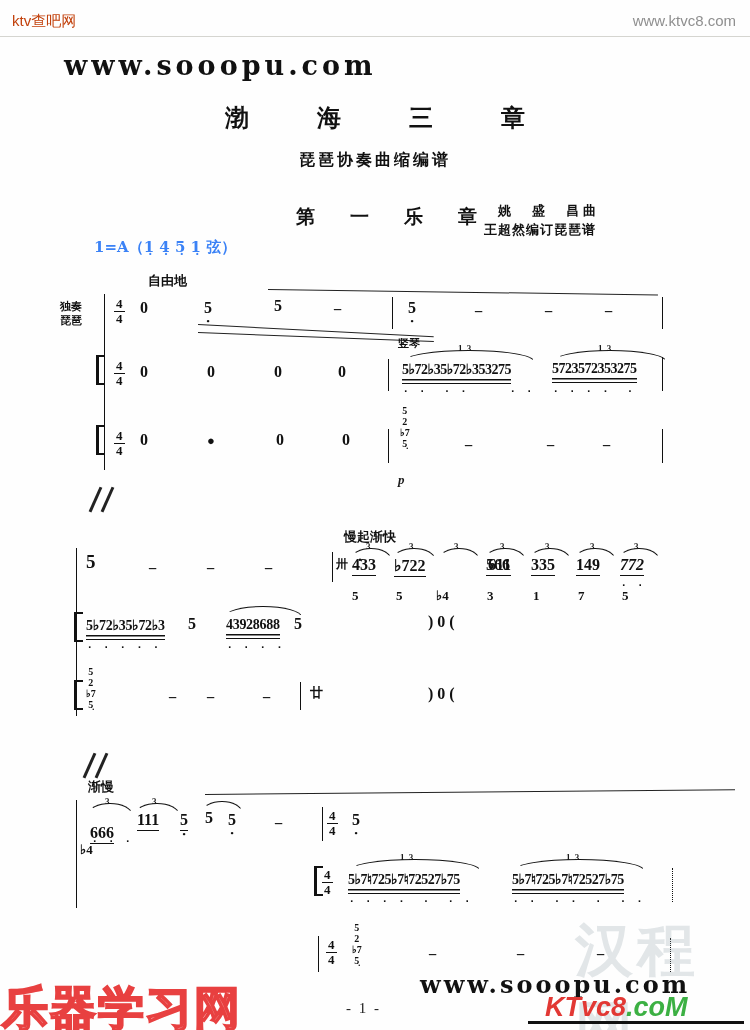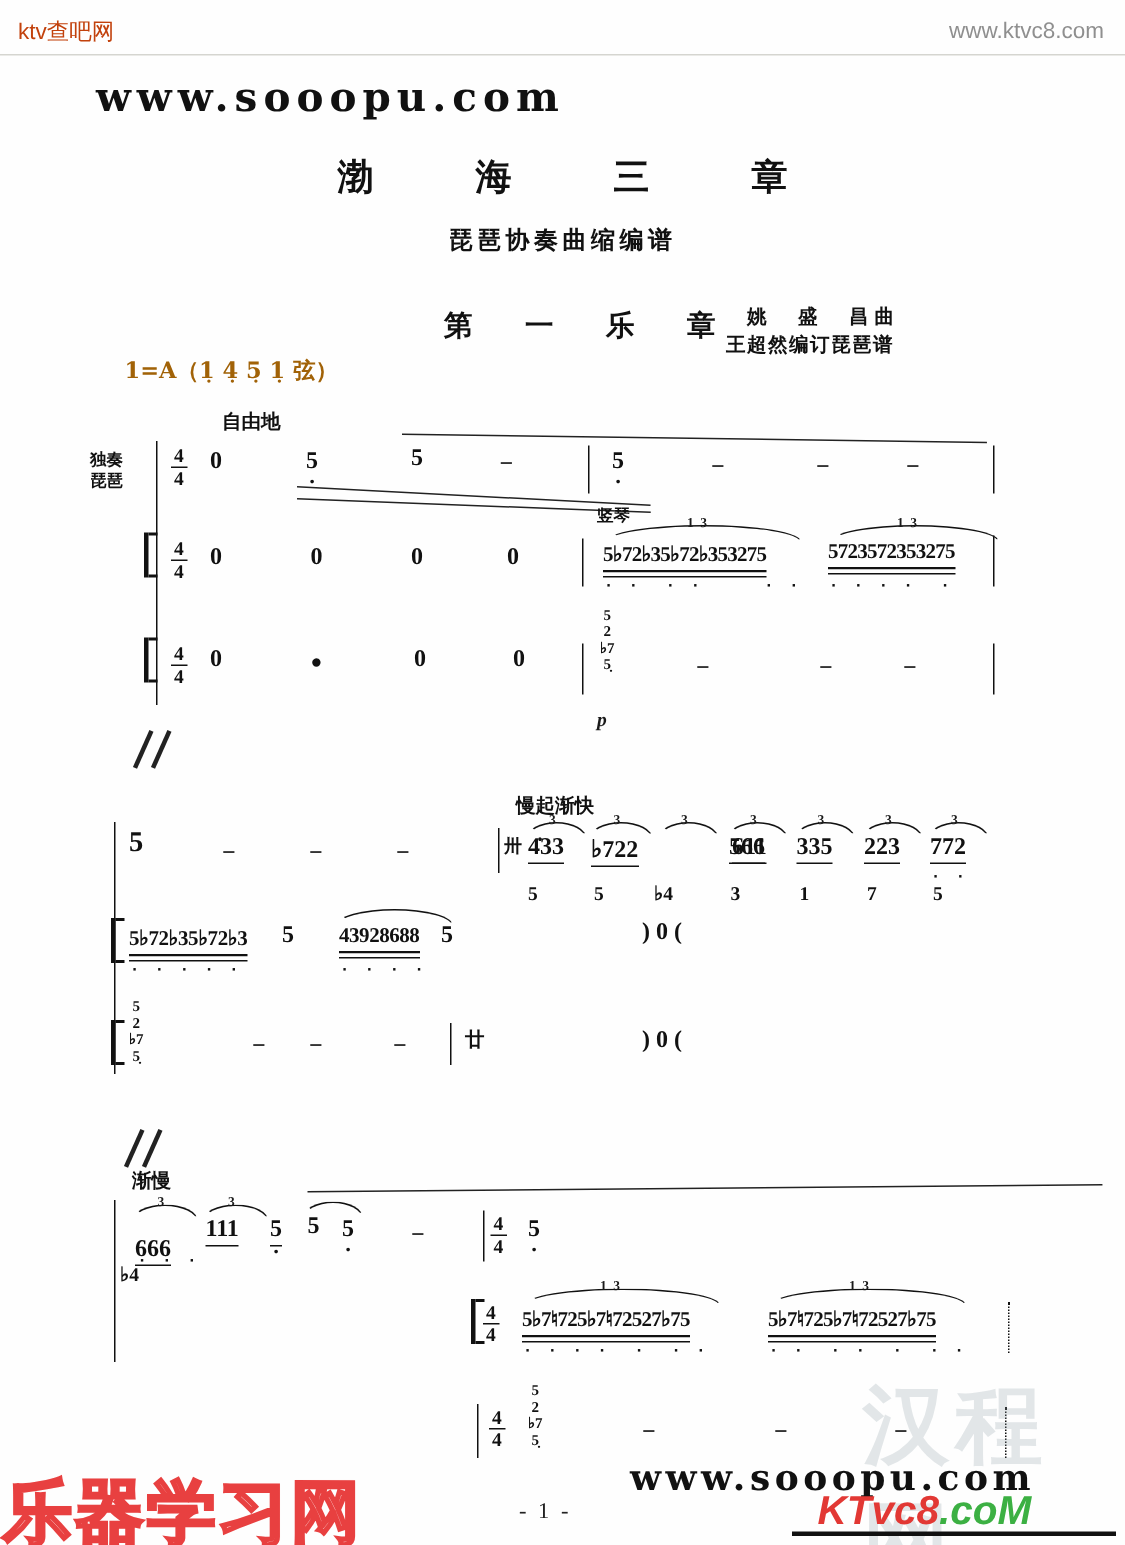--- a/index.html
+++ b/index.html
@@ -9,21 +9,21 @@
   #site-left{position:absolute;left:12px;top:12px;font-size:15px;color:#c2410c;}
   #site-right{position:absolute;right:14px;top:12px;font-size:15px;color:#8f8f8f;}
   #wm-top{position:absolute;left:64px;top:50px;font:700 27px "DejaVu Serif",serif;letter-spacing:4px;color:#111;}
   #title{position:absolute;left:0;top:102px;width:750px;text-align:center;
          font:700 24px "Liberation Serif",serif;letter-spacing:22px;text-indent:22px;color:#111;}
   #subtitle{position:absolute;left:0;top:150px;width:750px;text-align:center;
          font:700 16px "Liberation Serif",serif;letter-spacing:3px;color:#111;}
   #movement{position:absolute;left:296px;top:204px;font:700 19px "Liberation Serif",serif;letter-spacing:8px;color:#111;}
   #composer{position:absolute;left:486px;top:202px;font:700 13px "Liberation Serif",serif;letter-spacing:4px;color:#111;margin-left:12px;}
   #arranger{position:absolute;left:484px;top:221px;font:700 13px "Liberation Serif",serif;letter-spacing:1px;color:#111;}
-  #keysig{position:absolute;left:83px;top:238px;font:700 15px "DejaVu Serif",serif;color:#a16207;}
+  #keysig{position:absolute;left:94px;top:238px;font:700 15px "DejaVu Serif",serif;color:#3b82f6;}
   
   #score .t{position:absolute;white-space:pre;}
   .n{font:700 16px "Liberation Serif",serif;color:#111;}
   .big{font-size:19px;}
   .fat{font-size:13px;}
   .g{font-size:14px;letter-spacing:-0.5px;}
   .g2{font-size:14px;letter-spacing:-0.3px;}
   .cn{font-weight:700;color:#111;}
   .s11{font-size:11px;}
   .s12{font-size:12px;}
@@ -168,24 +168,24 @@
     <div class="t tup" style="left: 454px; top: 541px;">3</div>
     <div class="t n u1" style="left: 440px; top: 556px; margin-left: 48px;">611</div>
     <div class="arc" style="left: 485px; top: 548px; width: 38px;"></div>
     <div class="t tup" style="left: 500px; top: 541px;">3</div>
     <div class="t n u1" style="left: 486px; top: 556px;">566</div>
     <div class="arc" style="left: 530px; top: 548px; width: 38px;"></div>
     <div class="t tup" style="left: 545px; top: 541px;">3</div>
     <div class="t n u1" style="left: 531px; top: 556px;">335</div>
     <div class="arc" style="left: 575px; top: 548px; width: 38px;"></div>
     <div class="t tup" style="left: 590px; top: 541px;">3</div>
-    <div class="t n u1" style="left: 576px; top: 556px;">223</div>
+    <div class="t n u1" style="left: 576px; top: 556px;">149</div>
     <div class="arc" style="left: 619px; top: 548px; width: 38px;"></div>
     <div class="t tup" style="left: 634px; top: 541px;">3</div>
-    <div class="t n u1" style="left: 620px; top: 556px;">772</div>
+    <div class="t n u1" style="left: 620px; top: 556px; font-style: italic;">772</div>
     <div class="t dots" style="left: 622px; top: 580px;">· ·</div>
     <div class="t n s14" style="left: 352px; top: 588px;">5</div>
     <div class="t n s14" style="left: 396px; top: 588px;">5</div>
     <div class="t n s14" style="left: 436px; top: 588px;">♭4</div>
     <div class="t n s14" style="left: 487px; top: 588px;">3</div>
     <div class="t n s14" style="left: 533px; top: 588px;">1</div>
     <div class="t n s14" style="left: 578px; top: 588px;">7</div>
     <div class="t n s14" style="left: 622px; top: 588px;">5</div>
     <div class="brk" style="left: 74px; top: 612px; height: 30px;"></div>
     <div class="t n u2 g2" style="left: 86px; top: 617px;">5♭72♭35♭72♭3</div>

